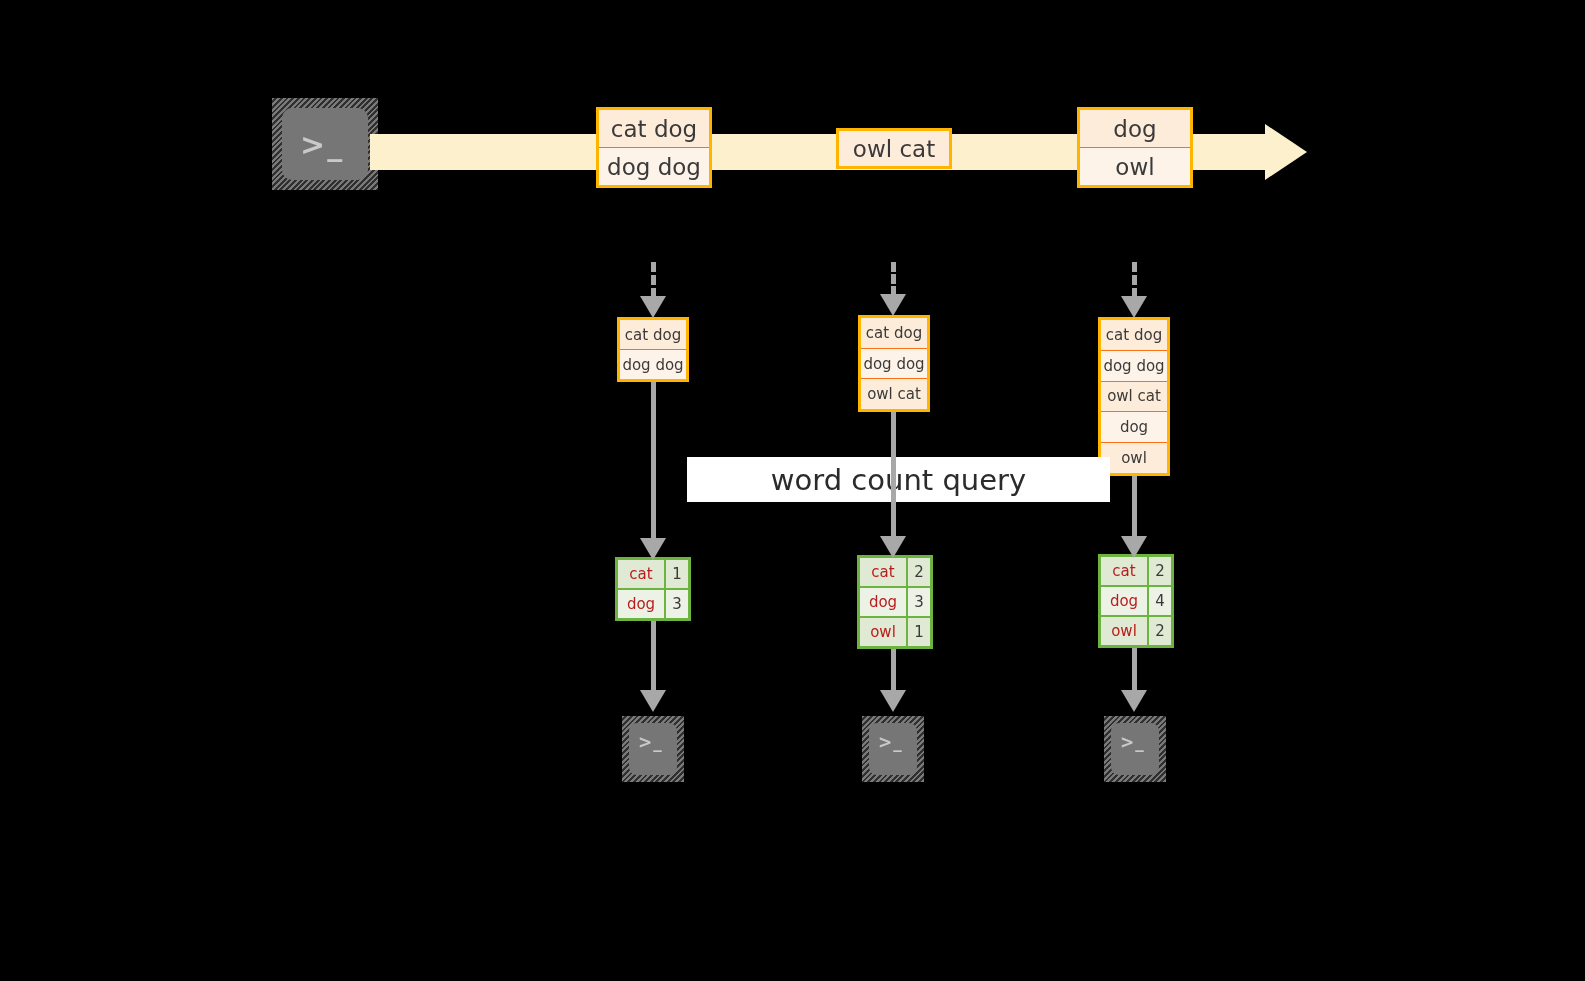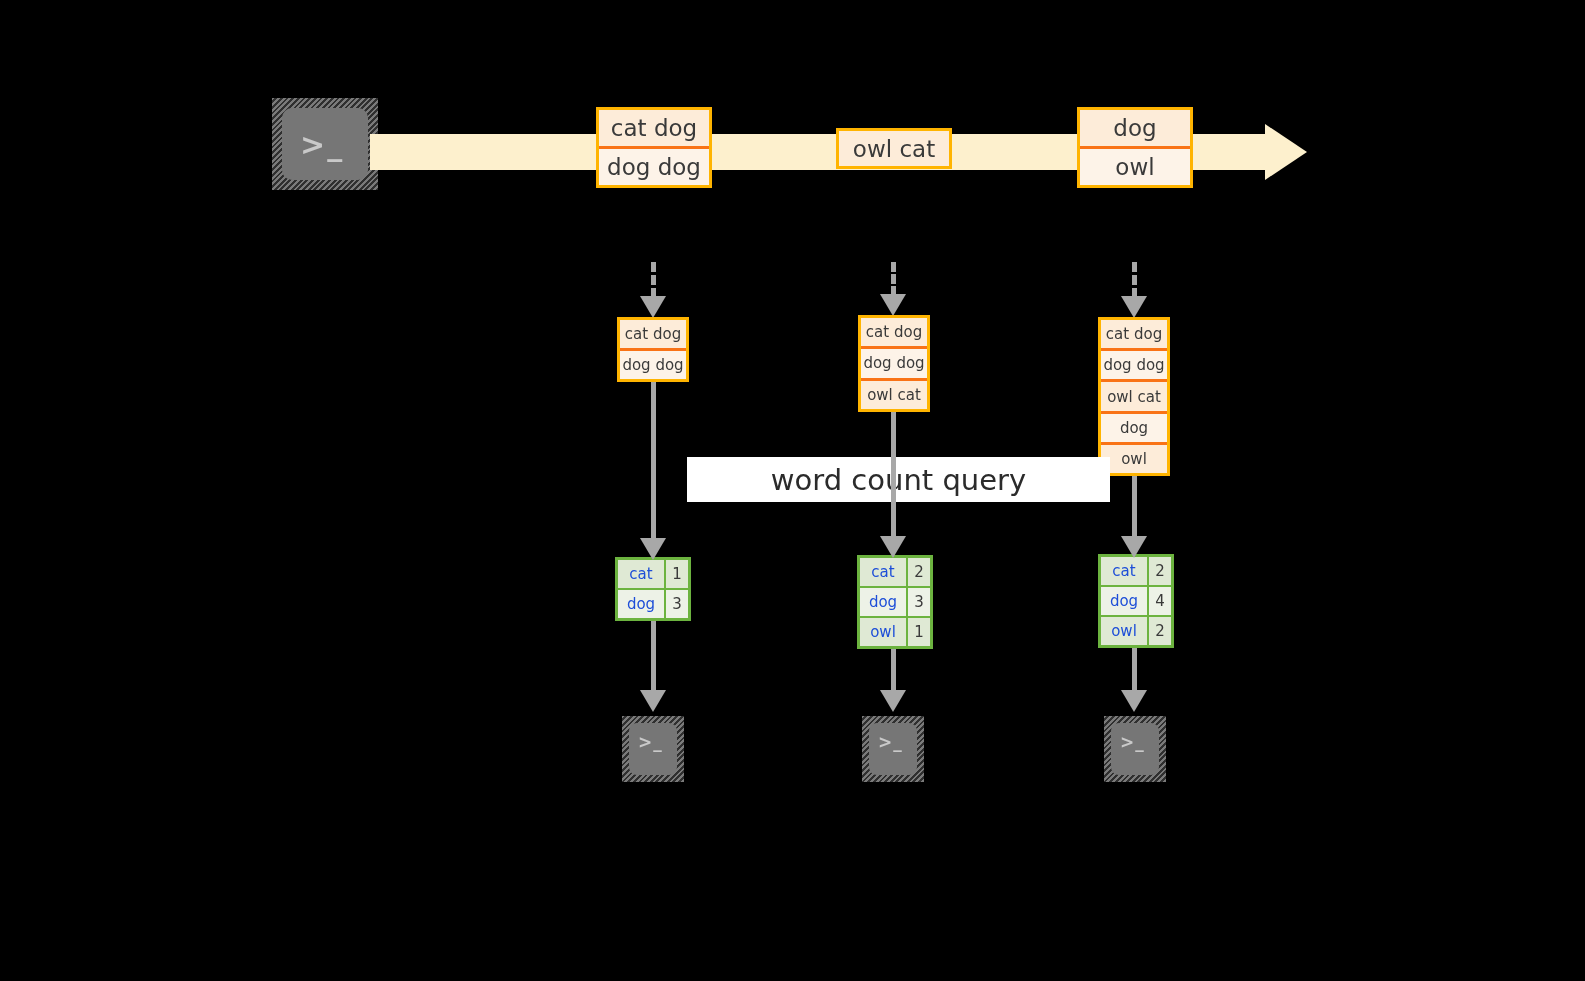--- a/index.html
+++ b/index.html
@@ -73,21 +73,21 @@
     flex: 1 1 auto;
     display: flex;
     align-items: center;
     justify-content: center;
     color: #3a3a3a;
     background: #fdecd9;
     box-sizing: border-box;
     white-space: nowrap;
   }
   .orow.lite { background: #fdf3e8; }
-  .orow + .orow { border-top: 3px solid #f97316; }
+  .orow + .orow { border-top: 1px solid #f97316; }
 
   
   .gbox {
     position: absolute;
     box-sizing: border-box;
     border: 3px solid #6cb33f;
     background: #e2ecd7;
     display: flex;
     flex-direction: column;
   }
@@ -97,21 +97,21 @@
     box-sizing: border-box;
     background: #dfe9d4;
   }
   .grow.lite { background: #edf2e7; }
   .grow + .grow { border-top: 2px solid #6cb33f; }
   .gcell-key {
     flex: 0 0 auto;
     display: flex;
     align-items: center;
     justify-content: center;
-    color: #1d4ed8;
+    color: #b91c1c;
     box-sizing: border-box;
   }
   .gcell-val {
     flex: 1 1 auto;
     display: flex;
     align-items: center;
     justify-content: center;
     color: #3a3a3a;
     border-left: 2px solid #6cb33f;
     box-sizing: border-box;

